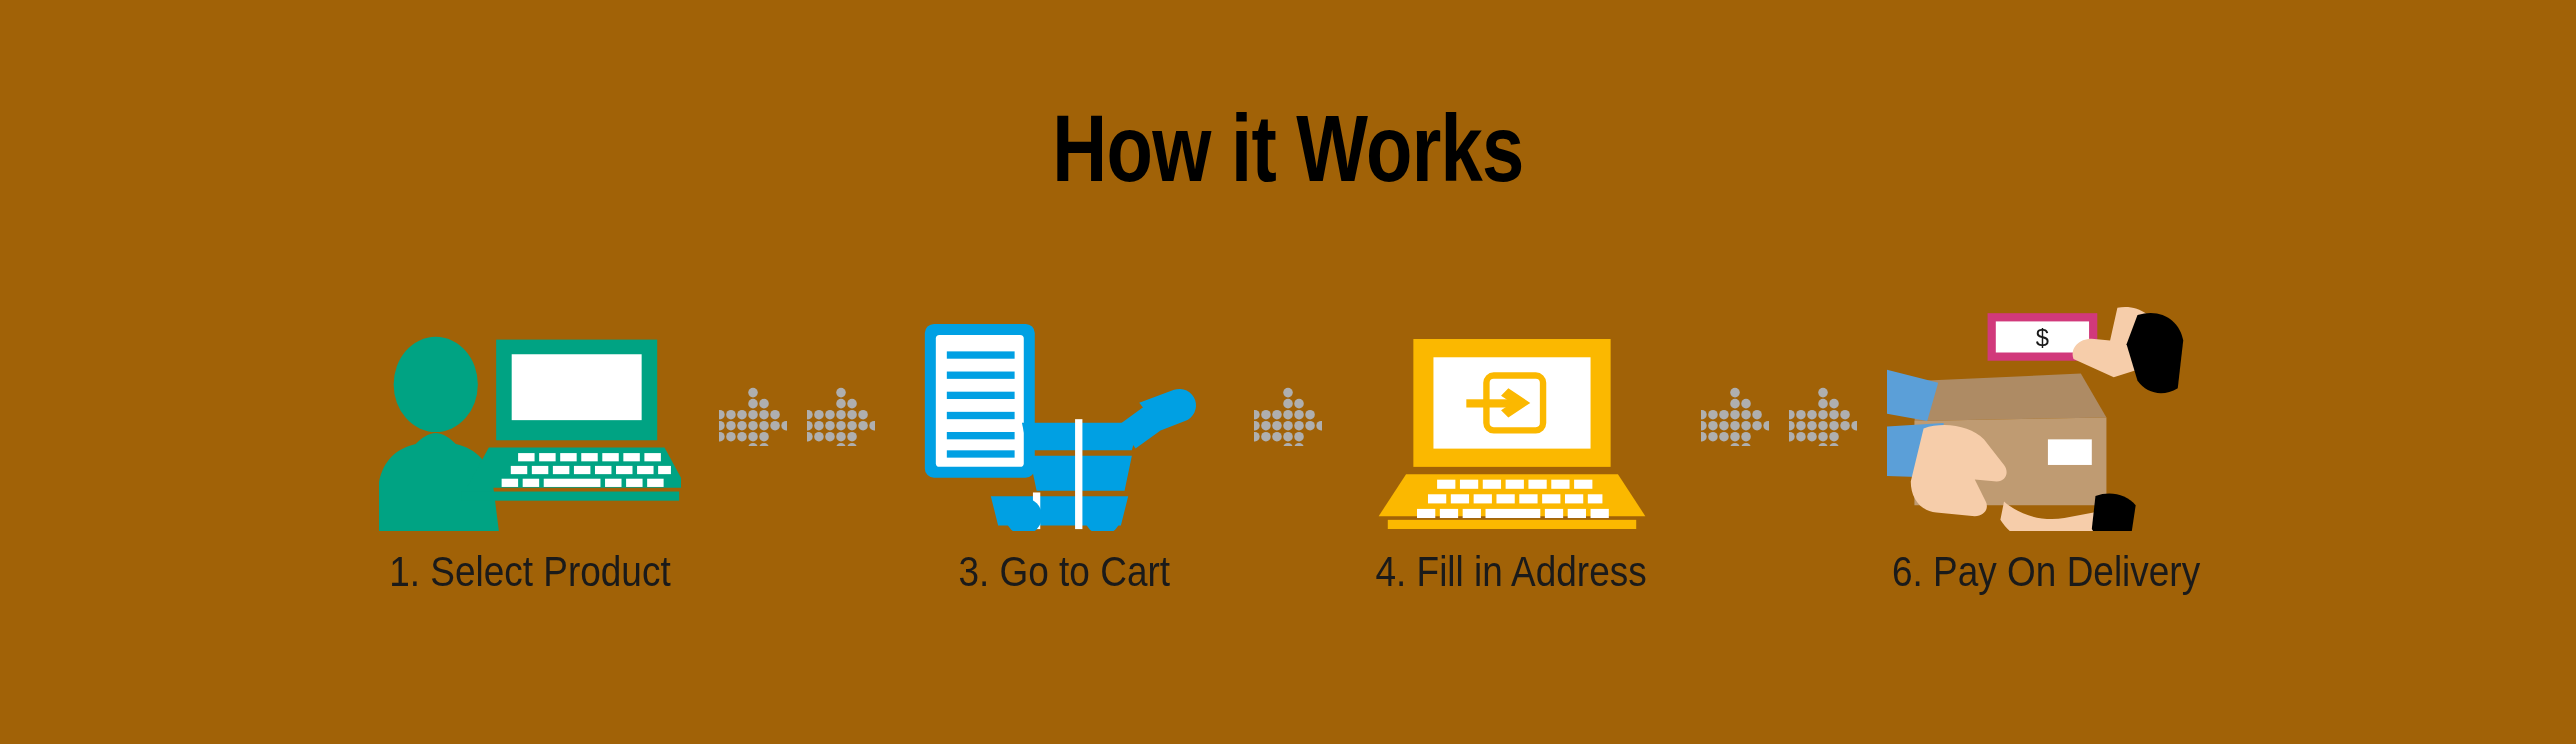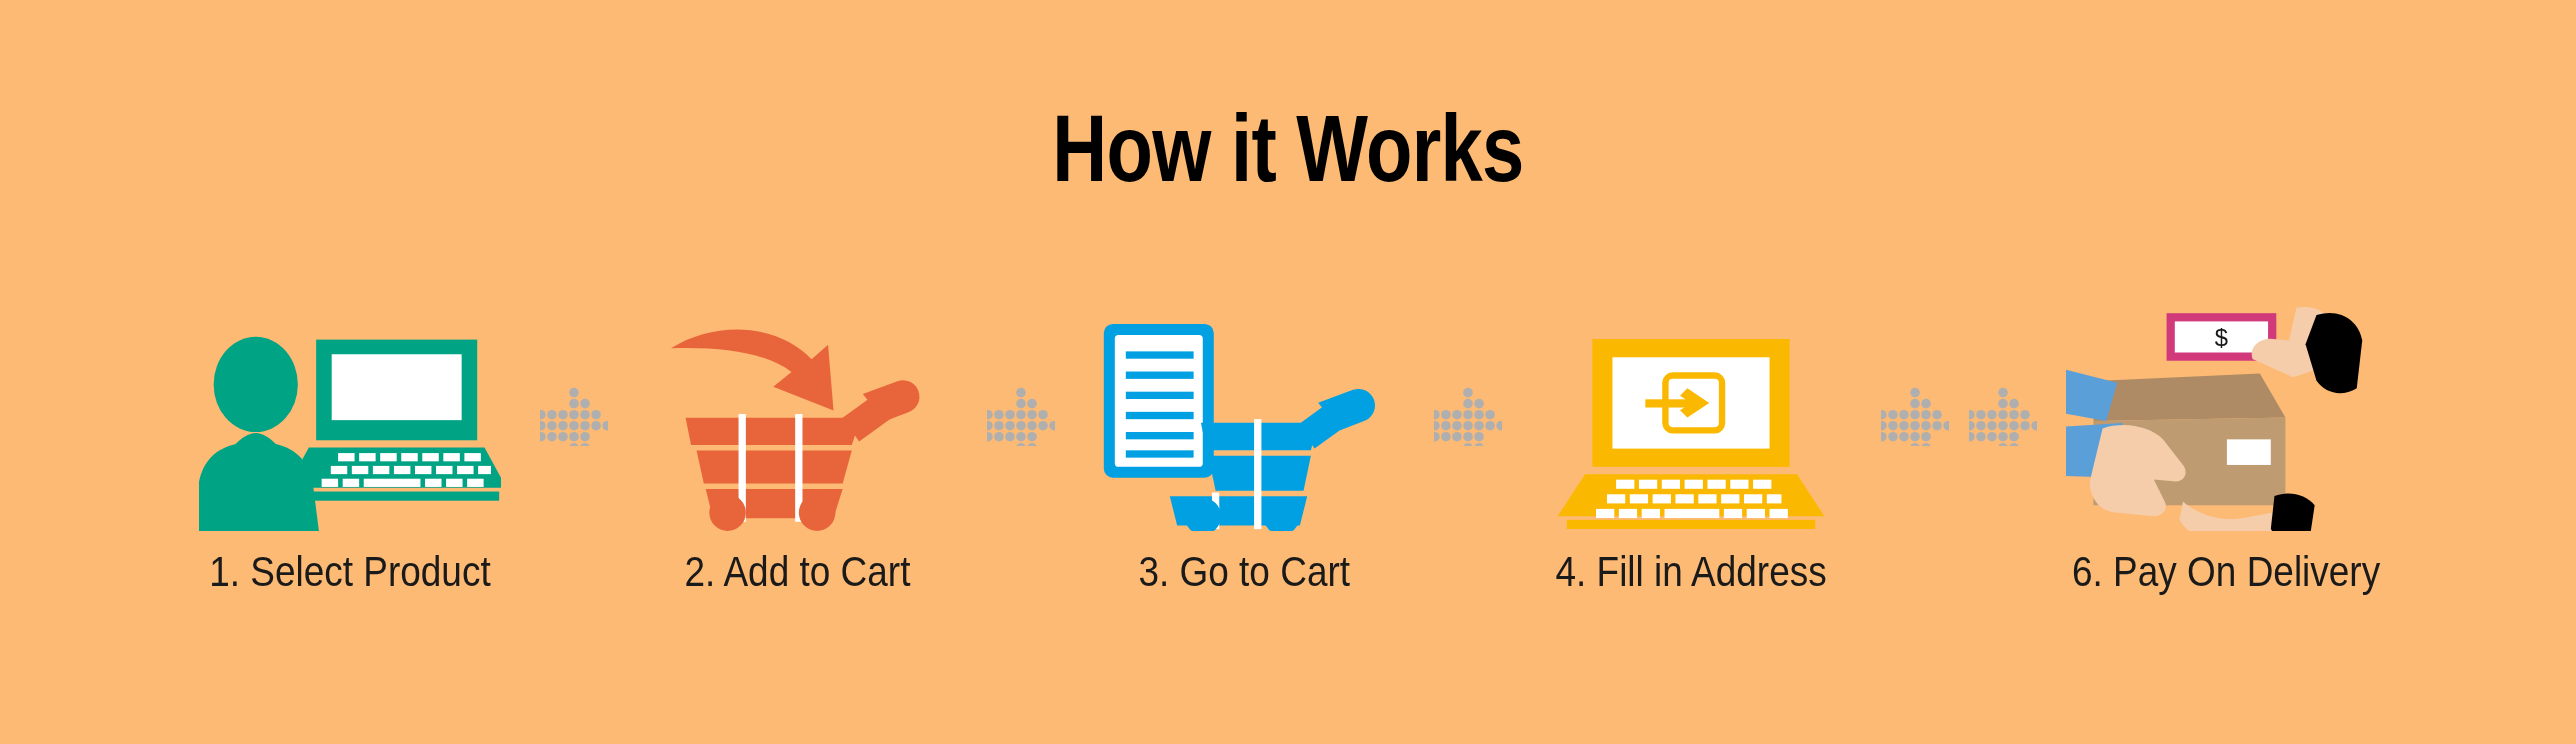--- a/index.html
+++ b/index.html
@@ -12,21 +12,21 @@
     width: 2576px;
     height: 745px;
     font-family: "Liberation Sans", sans-serif;
     overflow: hidden;
   }
 
   #page {
     position: relative;
     width: 2576px;
     height: 745px;
-    background: #fdba74;
+    background: #a16207;
   }
 
   
   .title {
     position: absolute;
     top: 101px;
     left: 0;
     width: 2576px;
     text-align: center;
     font-family: "Liberation Sans Narrow", "Liberation Sans", sans-serif;
@@ -181,48 +181,20 @@
             <circle cx="25" cy="54" r="5.2"></circle>
           <circle cx="37" cy="54" r="5.2"></circle>
             <circle cx="49" cy="54" r="5.2"></circle>
           <circle cx="37" cy="66" r="5.2"></circle>
             <circle cx="49" cy="66" r="5.2"></circle>
           <circle cx="37" cy="78" r="5.2"></circle>
         </g>
       </svg>
     </div>
 
-    <div class="step">
-      <div class="icon-slot">
-        <svg width="274" height="212" viewBox="0 0 300 232">
-          <g fill="#E8653C">
-
-            <path d="M12 32 C60 2 128 4 166 44 l18 -16 l6 72 l-66 -26 l20 -16 C116 36 64 30 12 32 z"></path>
-
-            <path d="M222 82 l38 -14 a18 18 0 0 1 12 34 l-26 10 z"></path>
-
-            <path d="M28 108 h192 l-10 30 h-176 z"></path>
-
-            <path d="M40 144 h170 l-10 36 h-152 z"></path>
-            <path d="M50 186 h150 l-10 32 h-132 z"></path>
-
-            <g fill="#FFFFFF">
-              <rect x="86" y="104" width="8" height="118"></rect>
-              <rect x="148" y="104" width="8" height="118"></rect>
-            </g>
-
-            <path d="M200 108 l36 -26 l18 26 l-36 26 z"></path>
-
-            <circle cx="74" cy="212" r="20"></circle>
-            <circle cx="172" cy="212" r="20"></circle>
-          </g>
-        </svg>
-      </div>
-      <div class="step-label">2. Add to Cart</div>
-    </div>
 
     <div class="sep">
       <svg width="68" height="59" viewBox="0 0 74 64">
         <g fill="#AFAFAF">
           <circle cx="37" cy="6" r="5.2"></circle>
           <circle cx="37" cy="18" r="5.2"></circle>
             <circle cx="49" cy="18" r="5.2"></circle>
           <circle cx="1" cy="30" r="5.2"></circle>
             <circle cx="13" cy="30" r="5.2"></circle>
             <circle cx="25" cy="30" r="5.2"></circle>

